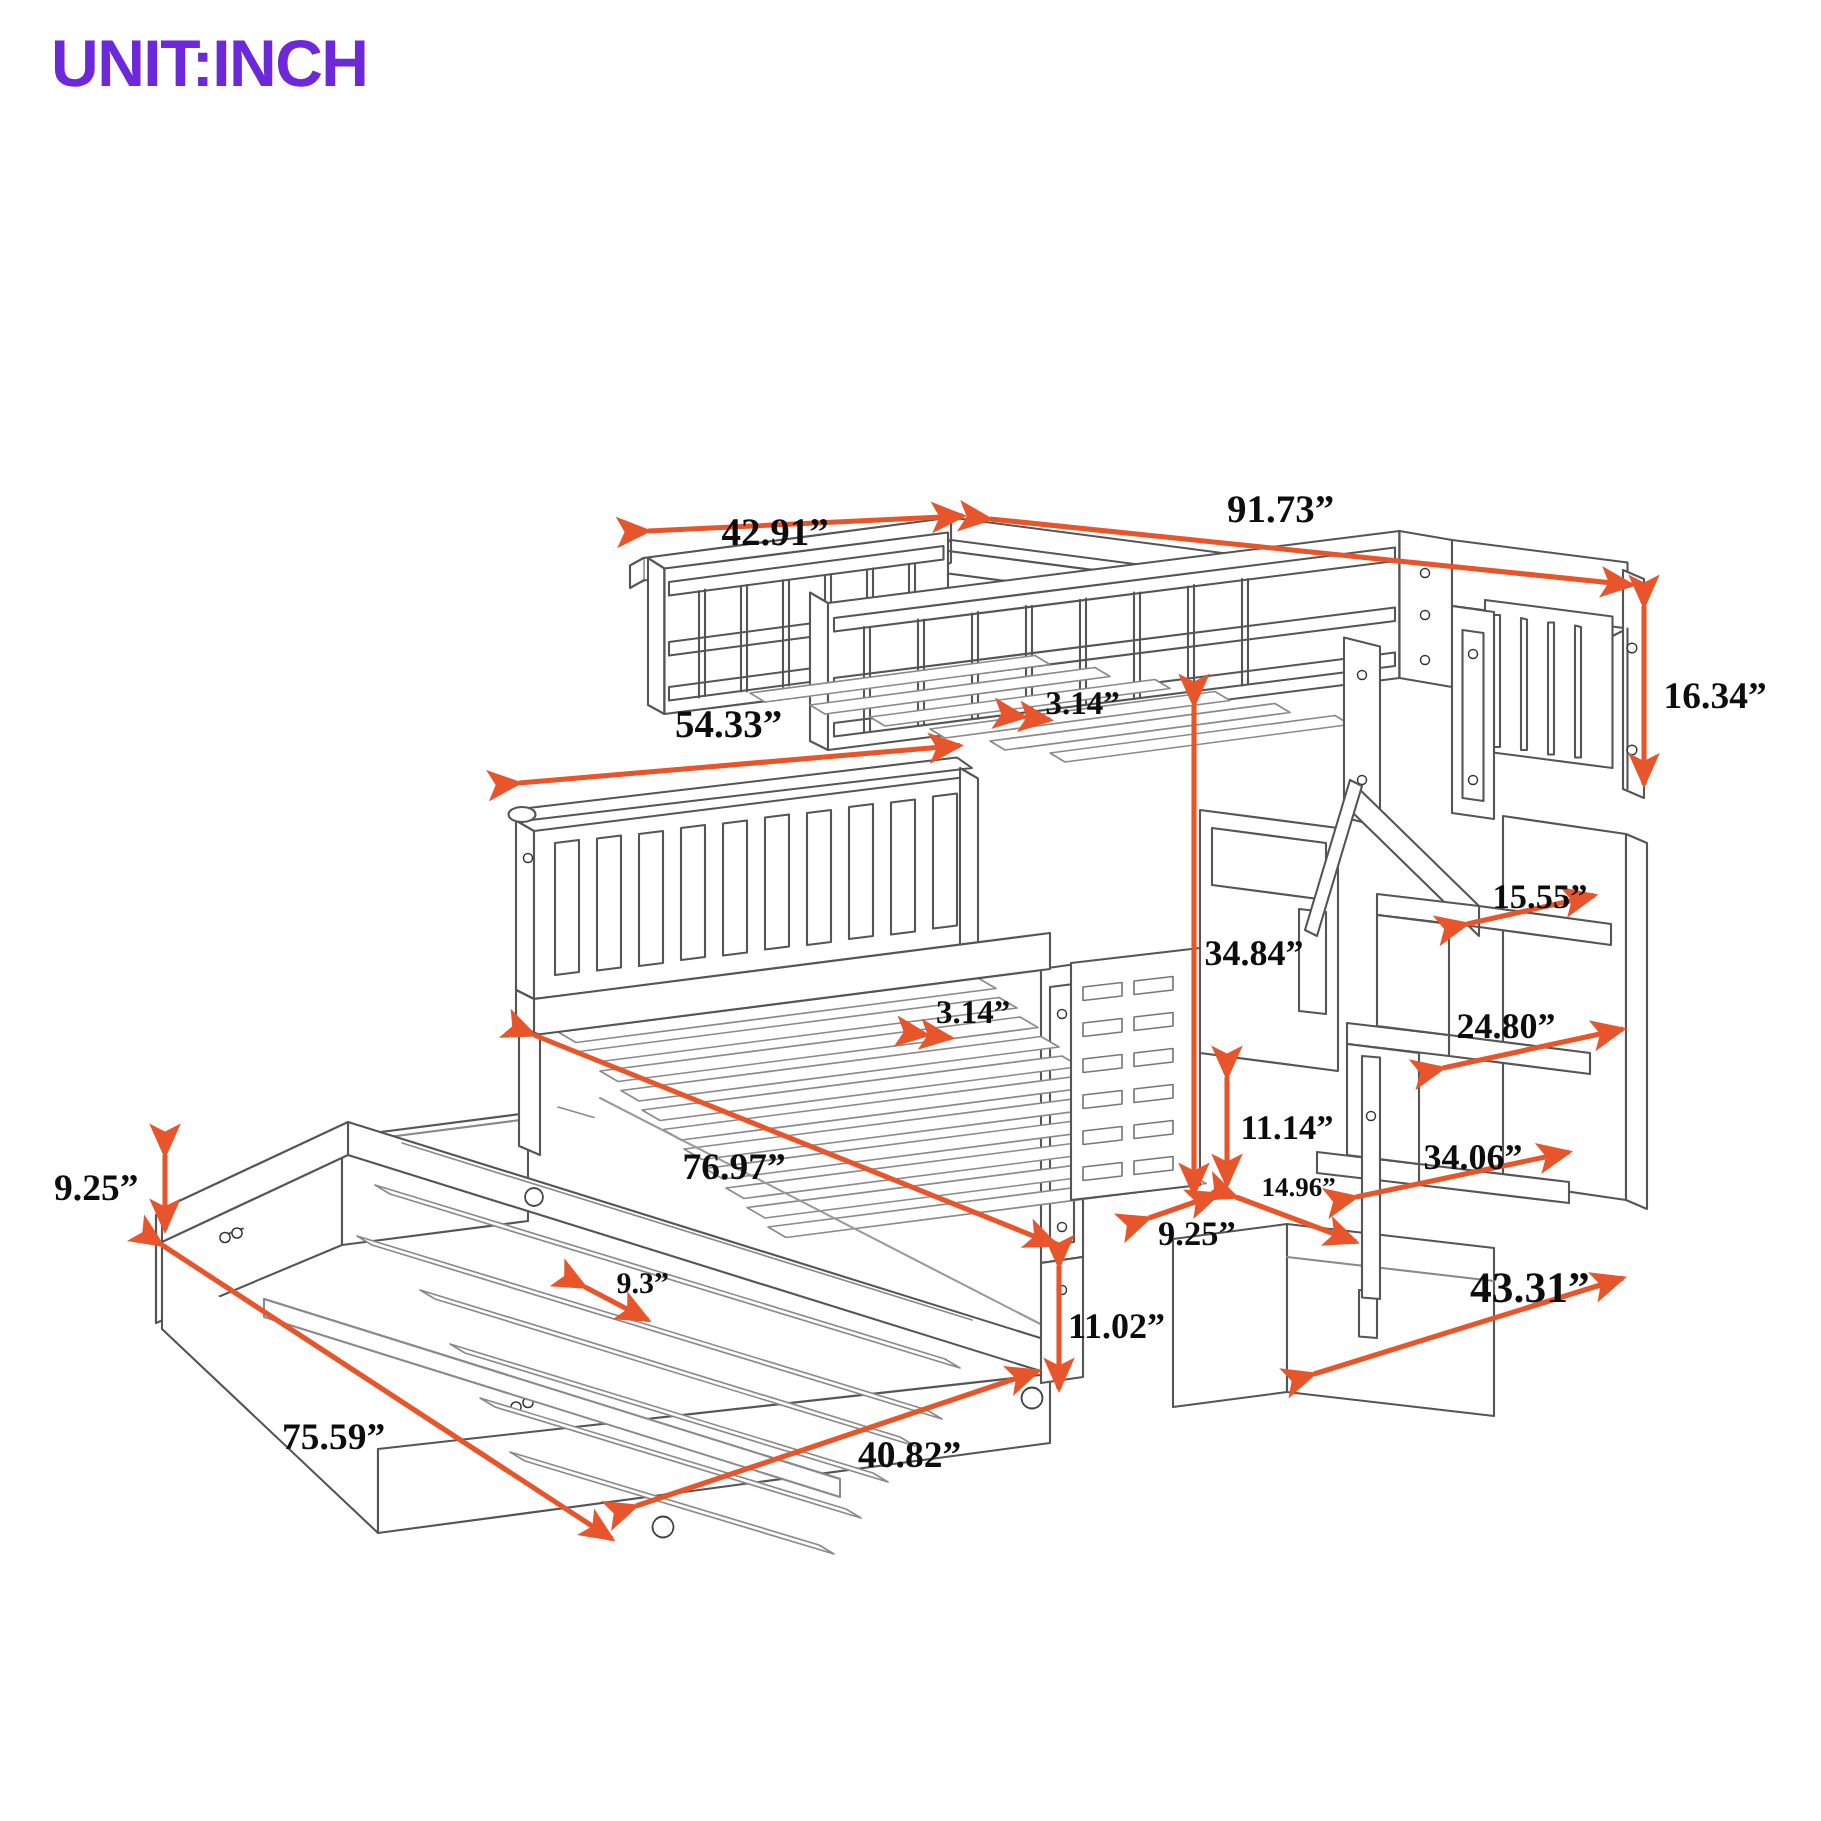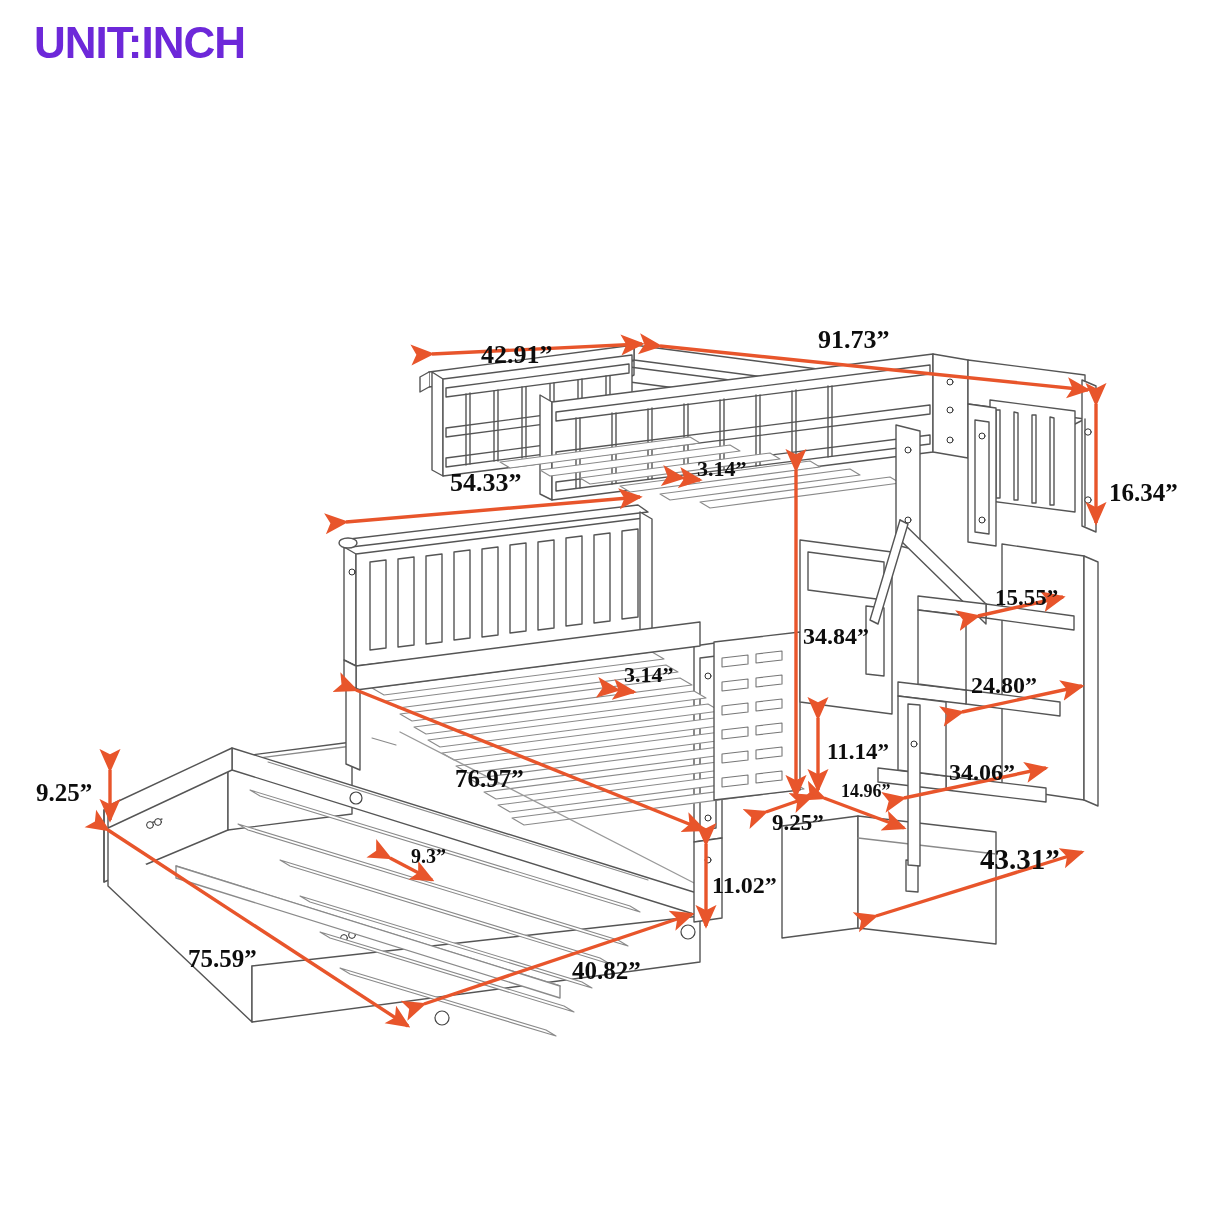--- a/index.html
+++ b/index.html
@@ -306,21 +306,21 @@
       <line x1="876" y1="916" x2="1082" y2="852" marker-start="url(#ah)" marker-end="url(#ah)"></line>
       <line x1="706" y1="844" x2="706" y2="926" marker-start="url(#ah)" marker-end="url(#ah)"></line>
       <line x1="108" y1="830" x2="408" y2="1026" marker-start="url(#ah)" marker-end="url(#ah)"></line>
       <line x1="424" y1="1004" x2="692" y2="914" marker-start="url(#ah)" marker-end="url(#ah)"></line>
     </g>
   </svg>
 
   <div>
     <div class="dimtext" style="left:481px;top:322px;font-size:26px;margin-top:20px;">42.91”</div>
     <div class="dimtext" style="left:818px;top:327px;font-size:26px;">91.73”</div>
-    <div class="dimtext" style="left:1109px;top:452px;font-size:25px;margin-top:28px;">16.34”</div>
+    <div class="dimtext" style="left:1109px;top:452px;font-size:25px;">16.34”</div>
     <div class="dimtext" style="left:450px;top:470px;font-size:26px;">54.33”</div>
     <div class="dimtext" style="left:697px;top:458px;font-size:22px;">3.14”</div>
     <div class="dimtext" style="left:995px;top:586px;font-size:23px;">15.55”</div>
     <div class="dimtext" style="left:803px;top:624px;font-size:24px;">34.84”</div>
     <div class="dimtext" style="left:971px;top:673px;font-size:24px;">24.80”</div>
     <div class="dimtext" style="left:624px;top:664px;font-size:22px;">3.14”</div>
     <div class="dimtext" style="left:949px;top:760px;font-size:24px;">34.06”</div>
     <div class="dimtext" style="left:827px;top:740px;font-size:23px;">11.14”</div>
     <div class="dimtext" style="left:841px;top:782px;font-size:18px;">14.96”</div>
     <div class="dimtext" style="left:772px;top:811px;font-size:23px;">9.25”</div>

